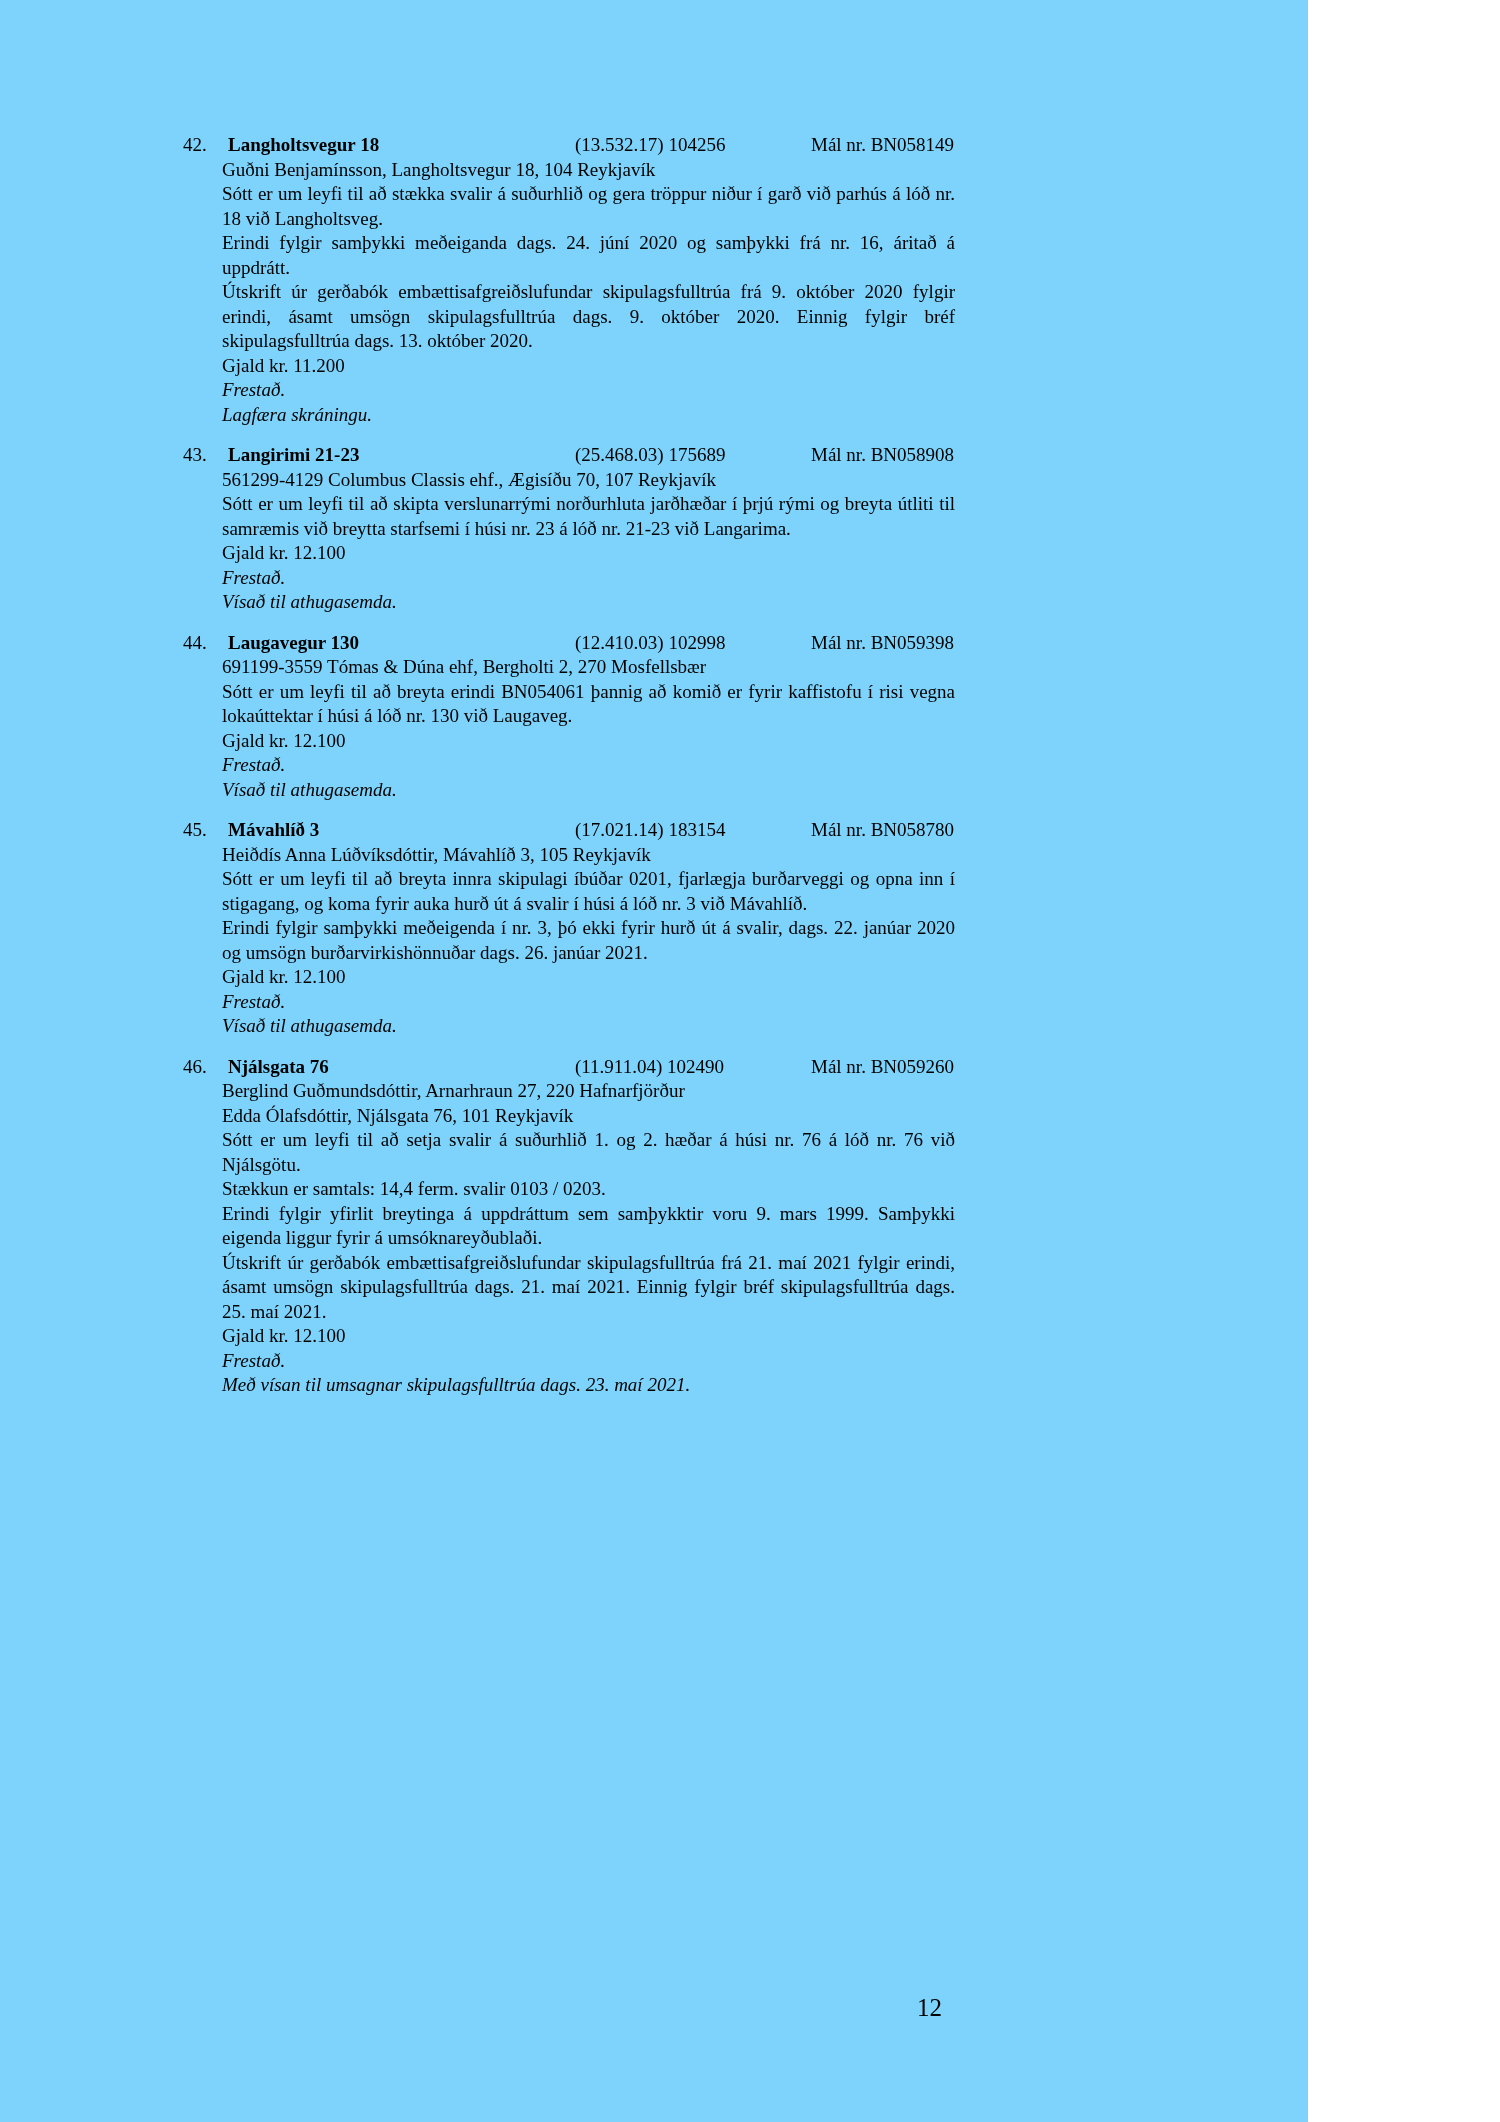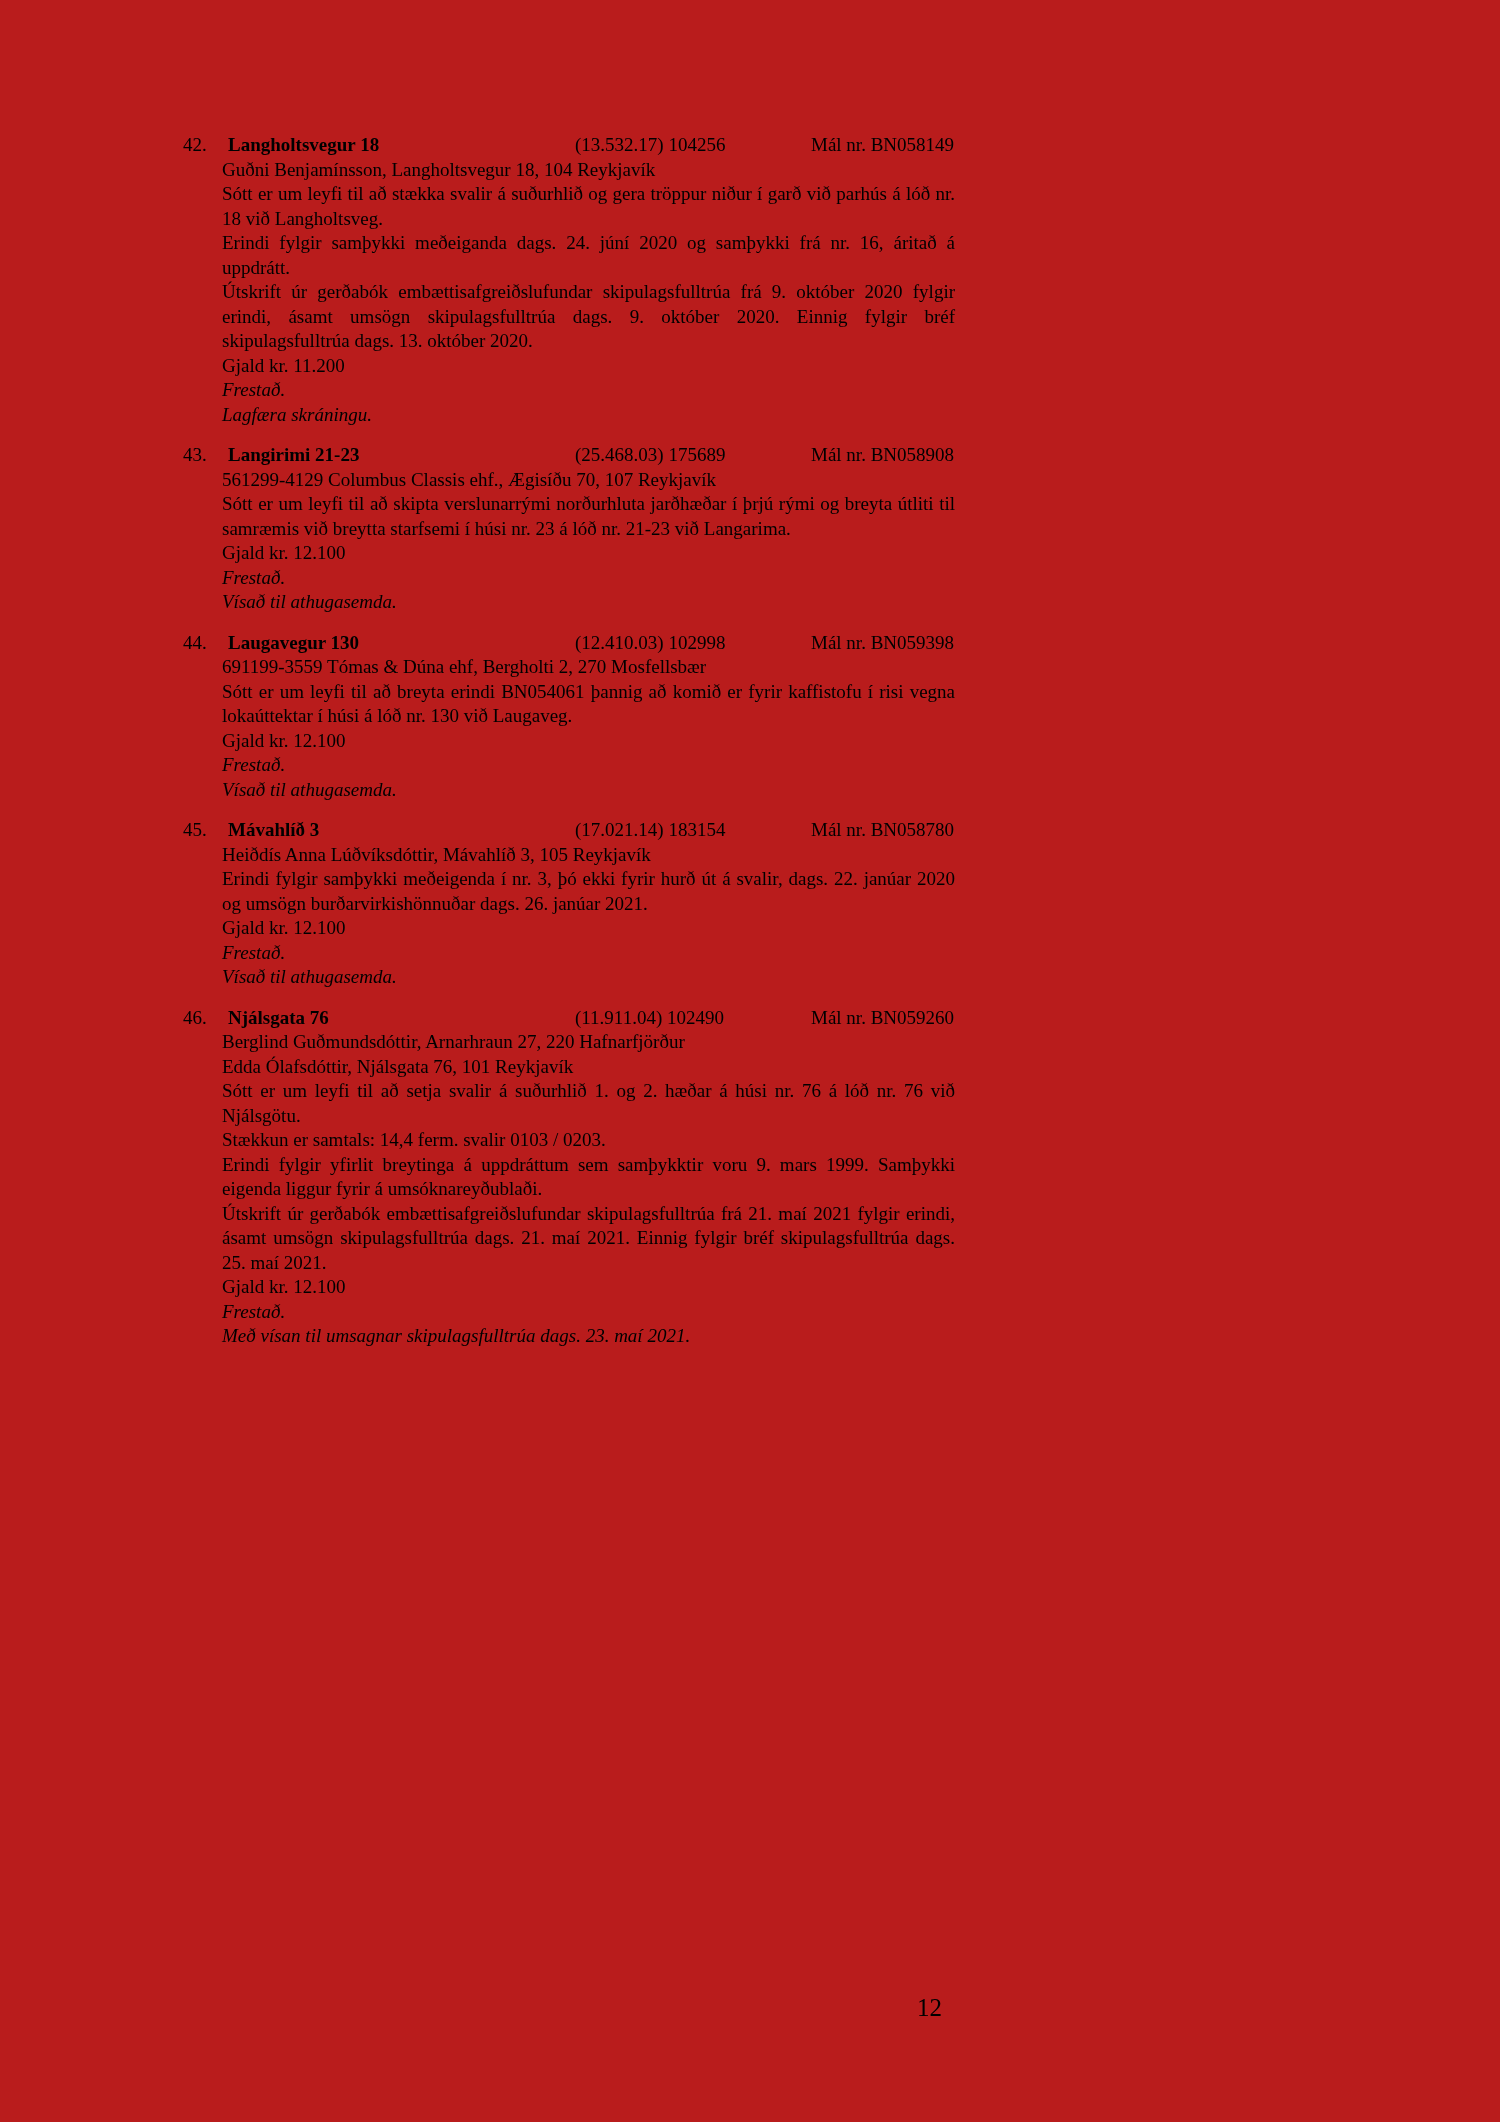--- a/index.html
+++ b/index.html
@@ -1,21 +1,21 @@
 <!DOCTYPE html>
 <html><head>
 <meta charset="utf-8">
 <style>
   * { margin: 0; padding: 0; box-sizing: border-box; }
   html, body { background: #ffffff; }
   .page {
     position: relative;
-    width: 1500px;
+    width: 1308px;
     height: 2122px;
-    background: #b91c1c;
+    background: #7dd3fc;
     color: #000000;
     font-family: "Liberation Serif", "DejaVu Serif", serif;
     font-size: 19px;
     line-height: 24.5px;
     overflow: hidden;
   }
   .content {
     position: absolute;
     left: 183px;
     top: 133px;
@@ -94,20 +94,21 @@
 
   <div class="item">
     <div class="item-header">
       <span class="idx">45.</span>
       <span class="title">Mávahlíð 3</span>
       <span class="ref">(17.021.14) 183154</span>
       <span class="case">Mál nr. BN058780</span>
     </div>
     <div class="item-body">
           <p class="line normal">Heiðdís Anna Lúðvíksdóttir, Mávahlíð 3, 105 Reykjavík</p>
+          <p class="line normal">Sótt er um leyfi til að breyta innra skipulagi íbúðar 0201, fjarlægja burðarveggi og opna inn í stigagang, og koma fyrir auka hurð út á svalir í húsi á lóð nr. 3 við Mávahlíð.</p>
           <p class="line normal">Erindi fylgir samþykki meðeigenda í nr. 3, þó ekki fyrir hurð út á svalir, dags. 22. janúar 2020 og umsögn burðarvirkishönnuðar dags. 26. janúar 2021.</p>
           <p class="line normal">Gjald kr. 12.100</p>
           <p class="line italic">Frestað.</p>
           <p class="line italic">Vísað til athugasemda.</p>
         </div>
   </div>
 
   <div class="item">
     <div class="item-header">
       <span class="idx">46.</span>

